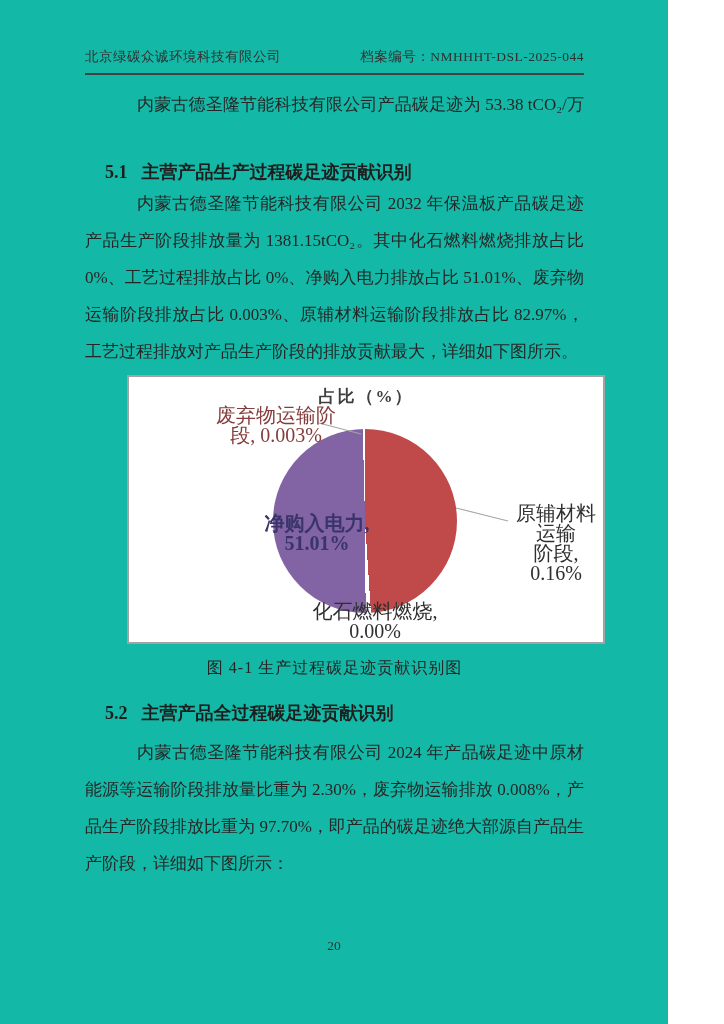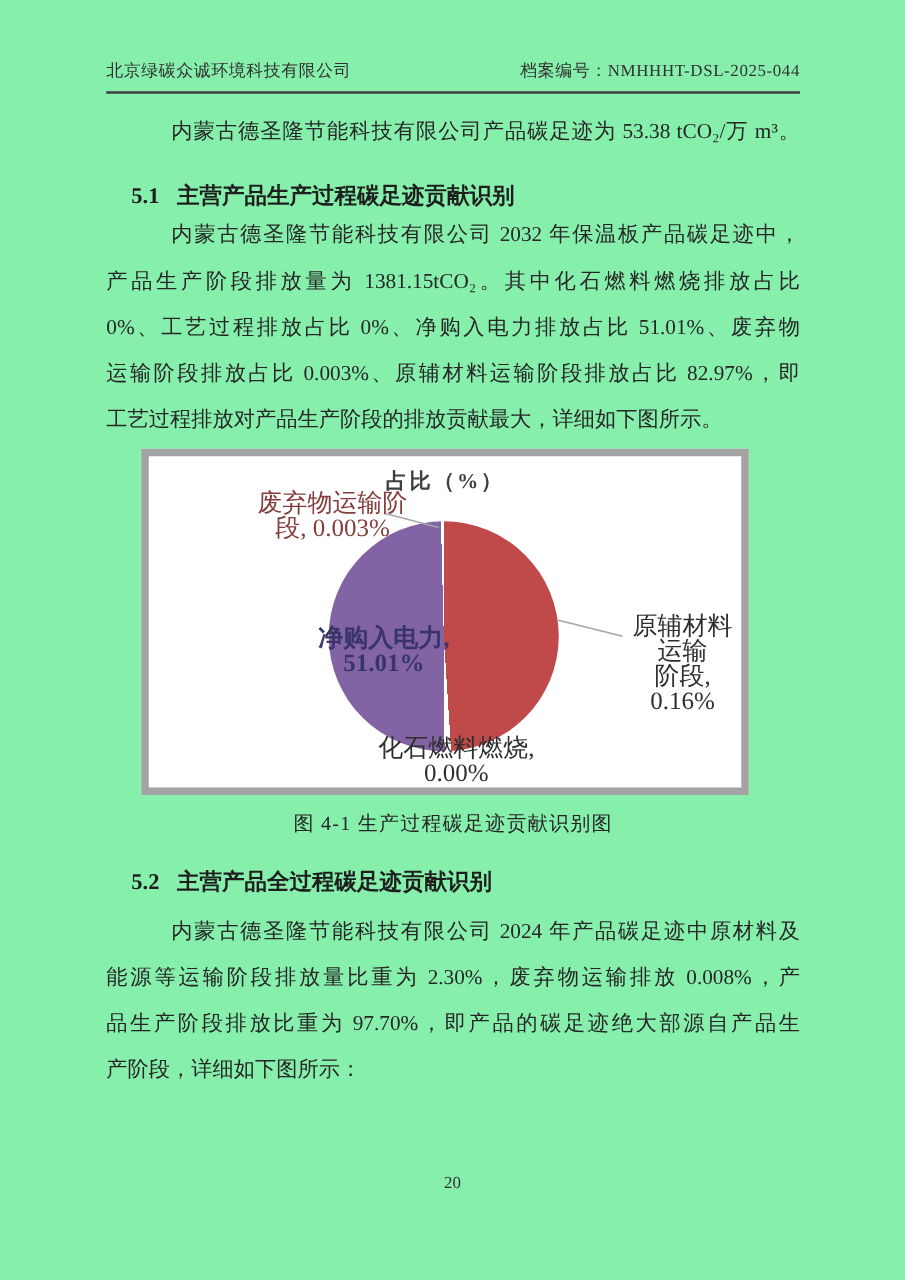--- a/index.html
+++ b/index.html
@@ -1,19 +1,19 @@
 <!DOCTYPE html>
 <html style="--purple-slice: #8263A4; --red-slice: #C04A4A; --waste-label: #843D3C; --electricity-label: #39356B; --leader-line: #a6a6a6;"><head>
 <meta charset="utf-8">
 <style>
   html,body { margin:0; padding:0; background:#ffffff; }
   .page {
     position: relative;
-    width: 724px; height: 1024px;
-    background: #86efac;
+    width: 668px; height: 1024px;
+    background: #14b8a6;
     font-family: "Liberation Serif", "DejaVu Serif", serif;
     color: #262626;
     overflow: hidden;
   }
   .header {
     display: flex; justify-content: space-between; align-items: flex-end;
     margin: 48px 84px 0 85px;
     font-size: 13.5px; color: #303030; letter-spacing: .5px;
   }
   .header-rule { height: 2px; background: #3f3f3f; margin: 7px 84px 0 85px; }
@@ -27,31 +27,31 @@
   }
   .para .tline.tlast { text-align-last: left; }
   .para.stretch-last .tline.tlast { text-align-last: justify; }
   .para.indent .tline.tfirst { text-indent: 52px; }
   .para.p-intro { margin-top: 11px; }
   .para.p-51 { margin-top: 0; }
   .para.p-52 { margin-top: 8px; }
 
   .heading {
     display: flex; gap: 14px;
-    margin: 20px 0 0 20px;
+    margin: 36px 0 0 20px;
     font-size: 18px; font-weight: 700; color: #1e1e1e;
     line-height: 26px;
   }
   .heading.h-52 { margin-top: 20px; }
 
   .chart-box {
     position: relative;
     width: 474px; height: 265px;
-    margin: 5px 0 0 28px;
-    border: 6px solid #a3a3a3;
+    margin: 5px 0 0 42px;
+    border: 2px solid #a3a3a3;
     background: #ffffff;
   }
   .chart-title {
     position: absolute; top: 8px; left: 0; width: 100%;
     text-align: center;
     font-size: 17px; font-weight: 700; color: #3f3f3f; letter-spacing: 2px;
   }
   .pie {
     position: absolute; left: 144px; top: 52px;
     width: 184px; height: 184px; border-radius: 50%;

